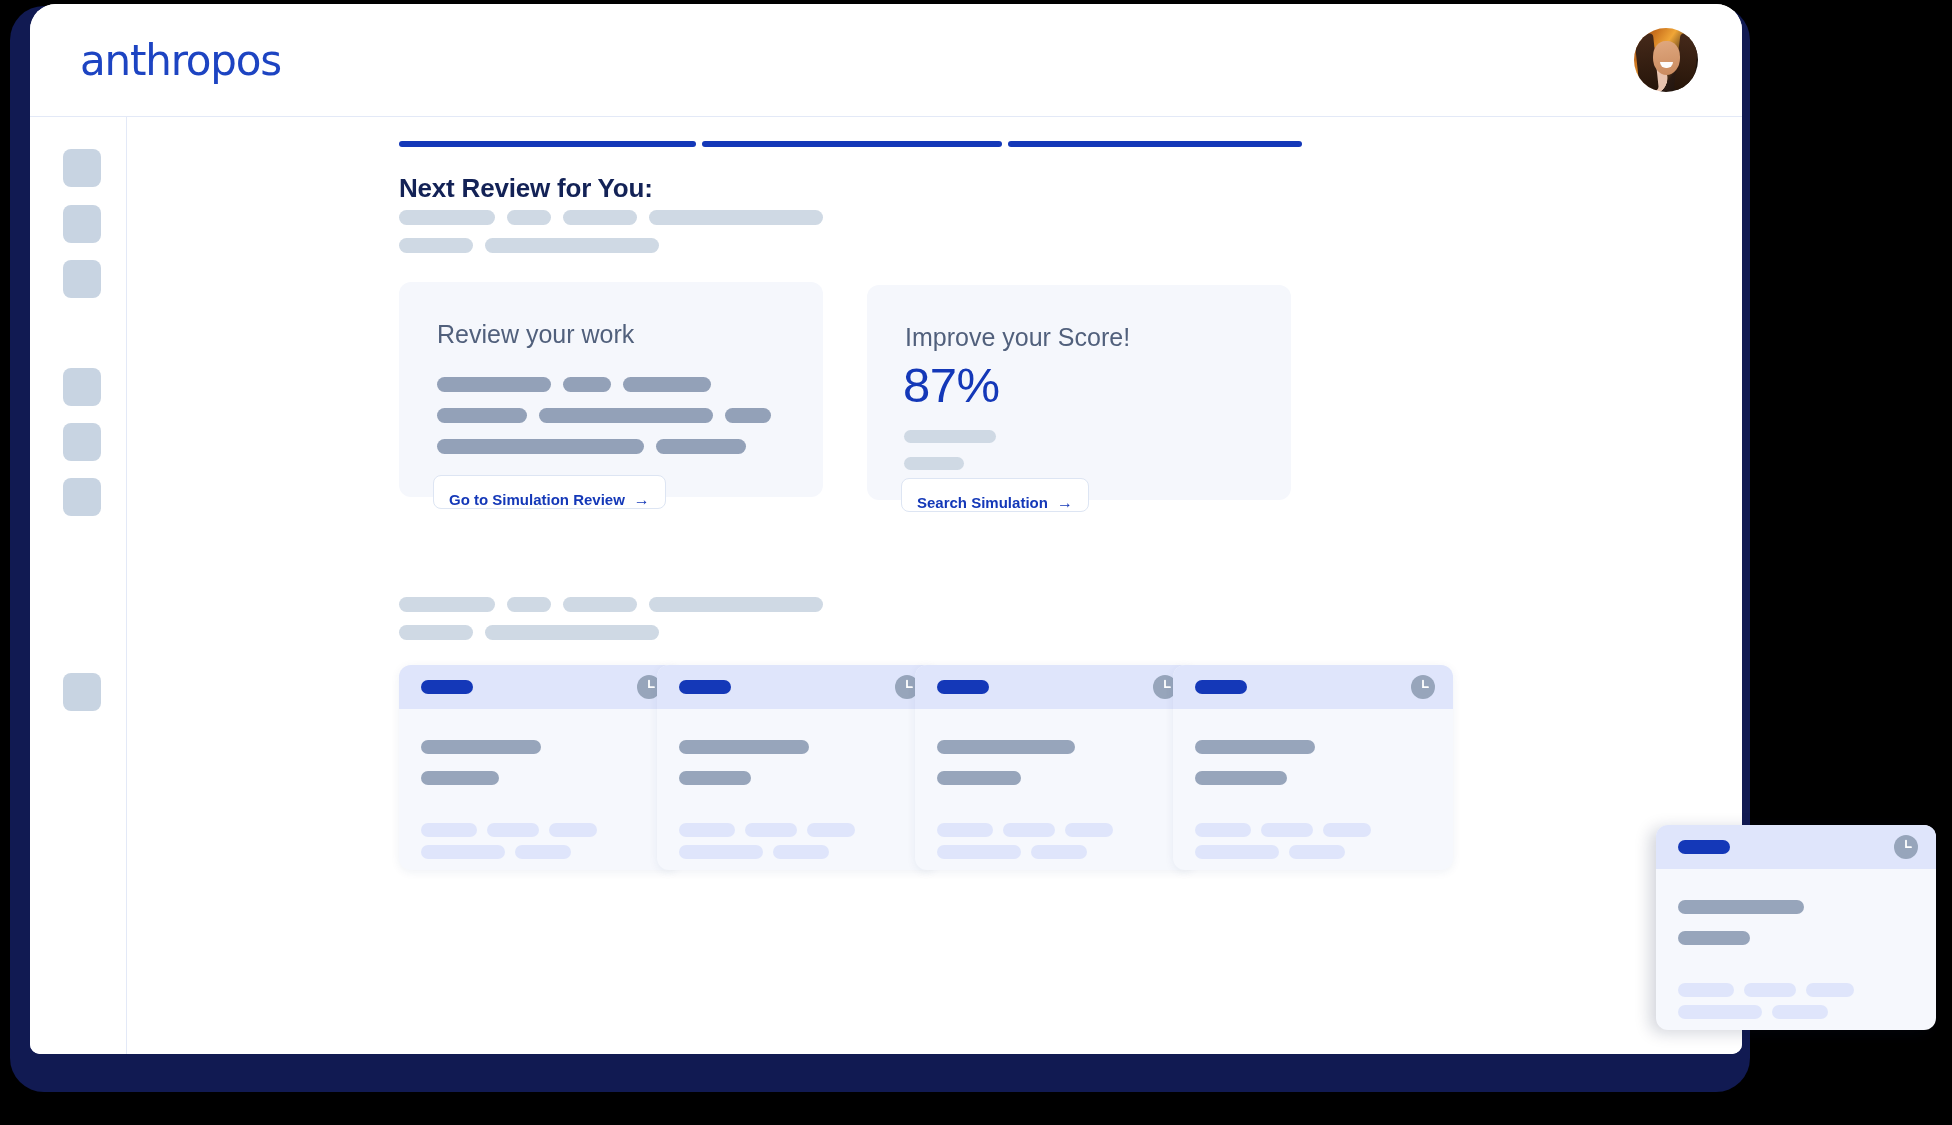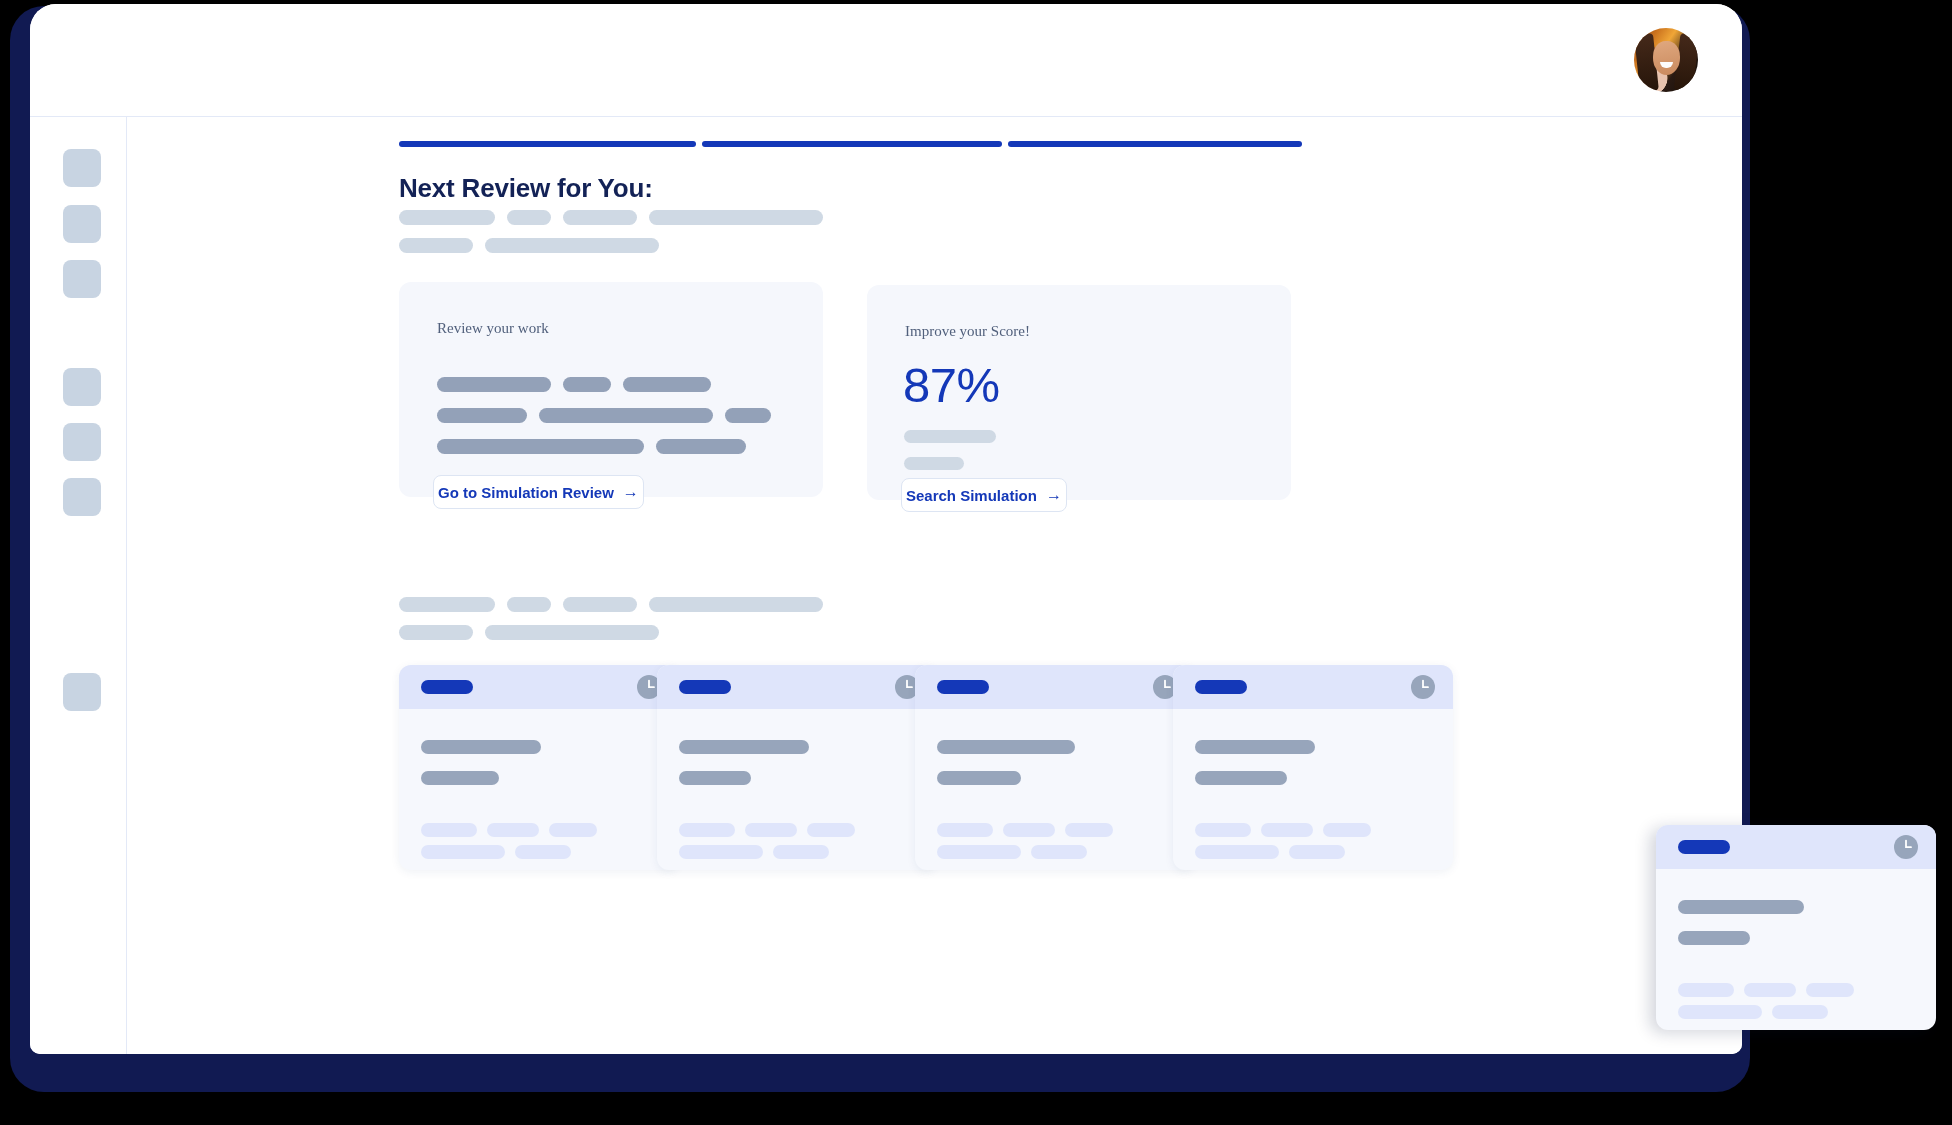--- a/index.html
+++ b/index.html
@@ -169,44 +169,43 @@
 
   
   .nscard {
     position: absolute;
     background: #f5f7fc;
     border-radius: 12px;
   }
   .nscard-title {
     position: absolute;
     left: 38px; top: 38px;
-    font-size: 15px;
+    font-size: 25px;
     color: #51607c;
     font-weight: 400;
-    font-family: Liberation Serif, serif;
   }
   .score {
     position: absolute;
     left: 36px; top: 72px;
     font-size: 49px;
     color: #1438b8;
     font-weight: 400;
     letter-spacing: -0.5px;
   }
 
   .pill-btn {
     position: absolute;
     height: 34px;
     background: #ffffff;
     border: 1.5px solid #dde5f3;
     border-radius: 8px;
     display: inline-flex;
-    align-items: center;
+    align-items: flex-end;
     gap: 9px;
-    padding: 0 4px;
+    padding: 0 15px;
     color: #1438b8;
     font-size: 15px;
     font-weight: 700;
     cursor: pointer;
     white-space: nowrap;
   }
   .pill-btn .arrow { font-size: 16px; line-height: 1; }
 
   
   .simcard {
@@ -246,20 +245,21 @@
 <body>
 
 <div id="stage">
 
   <div class="device-frame"></div>
 
   <div class="app-window">
 
     <div class="topbar">
 
+      <div class="logo">anthropos</div>
 
 
       <div class="avatar">
         <div class="hair-l"></div>
         <div class="hair-r"></div>
         <div class="face"></div>
         <div class="smile"></div>
       </div>
     </div>
 

